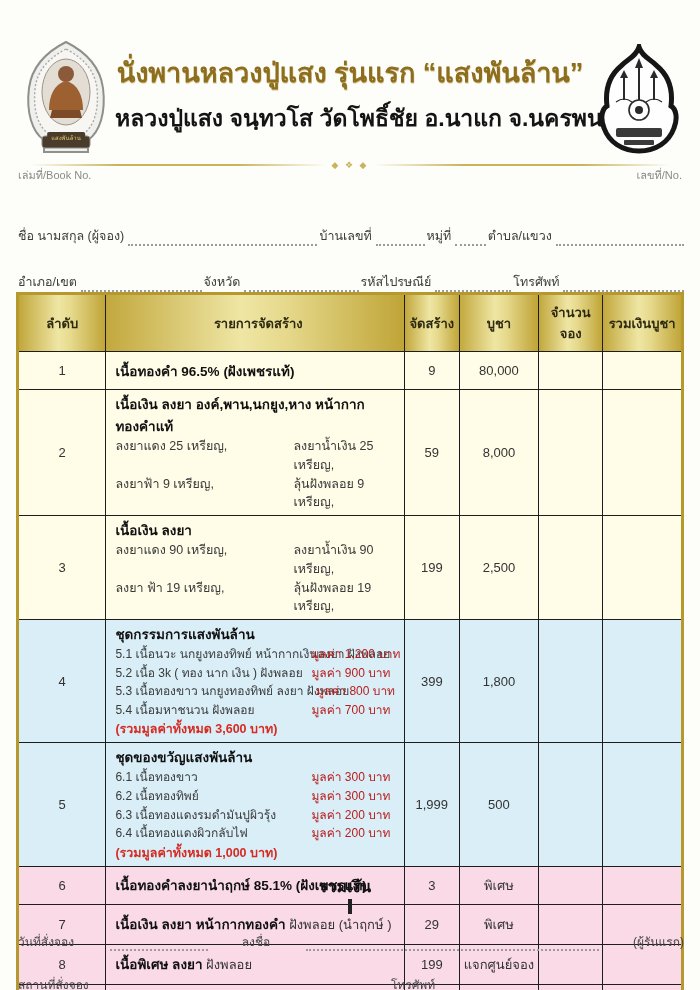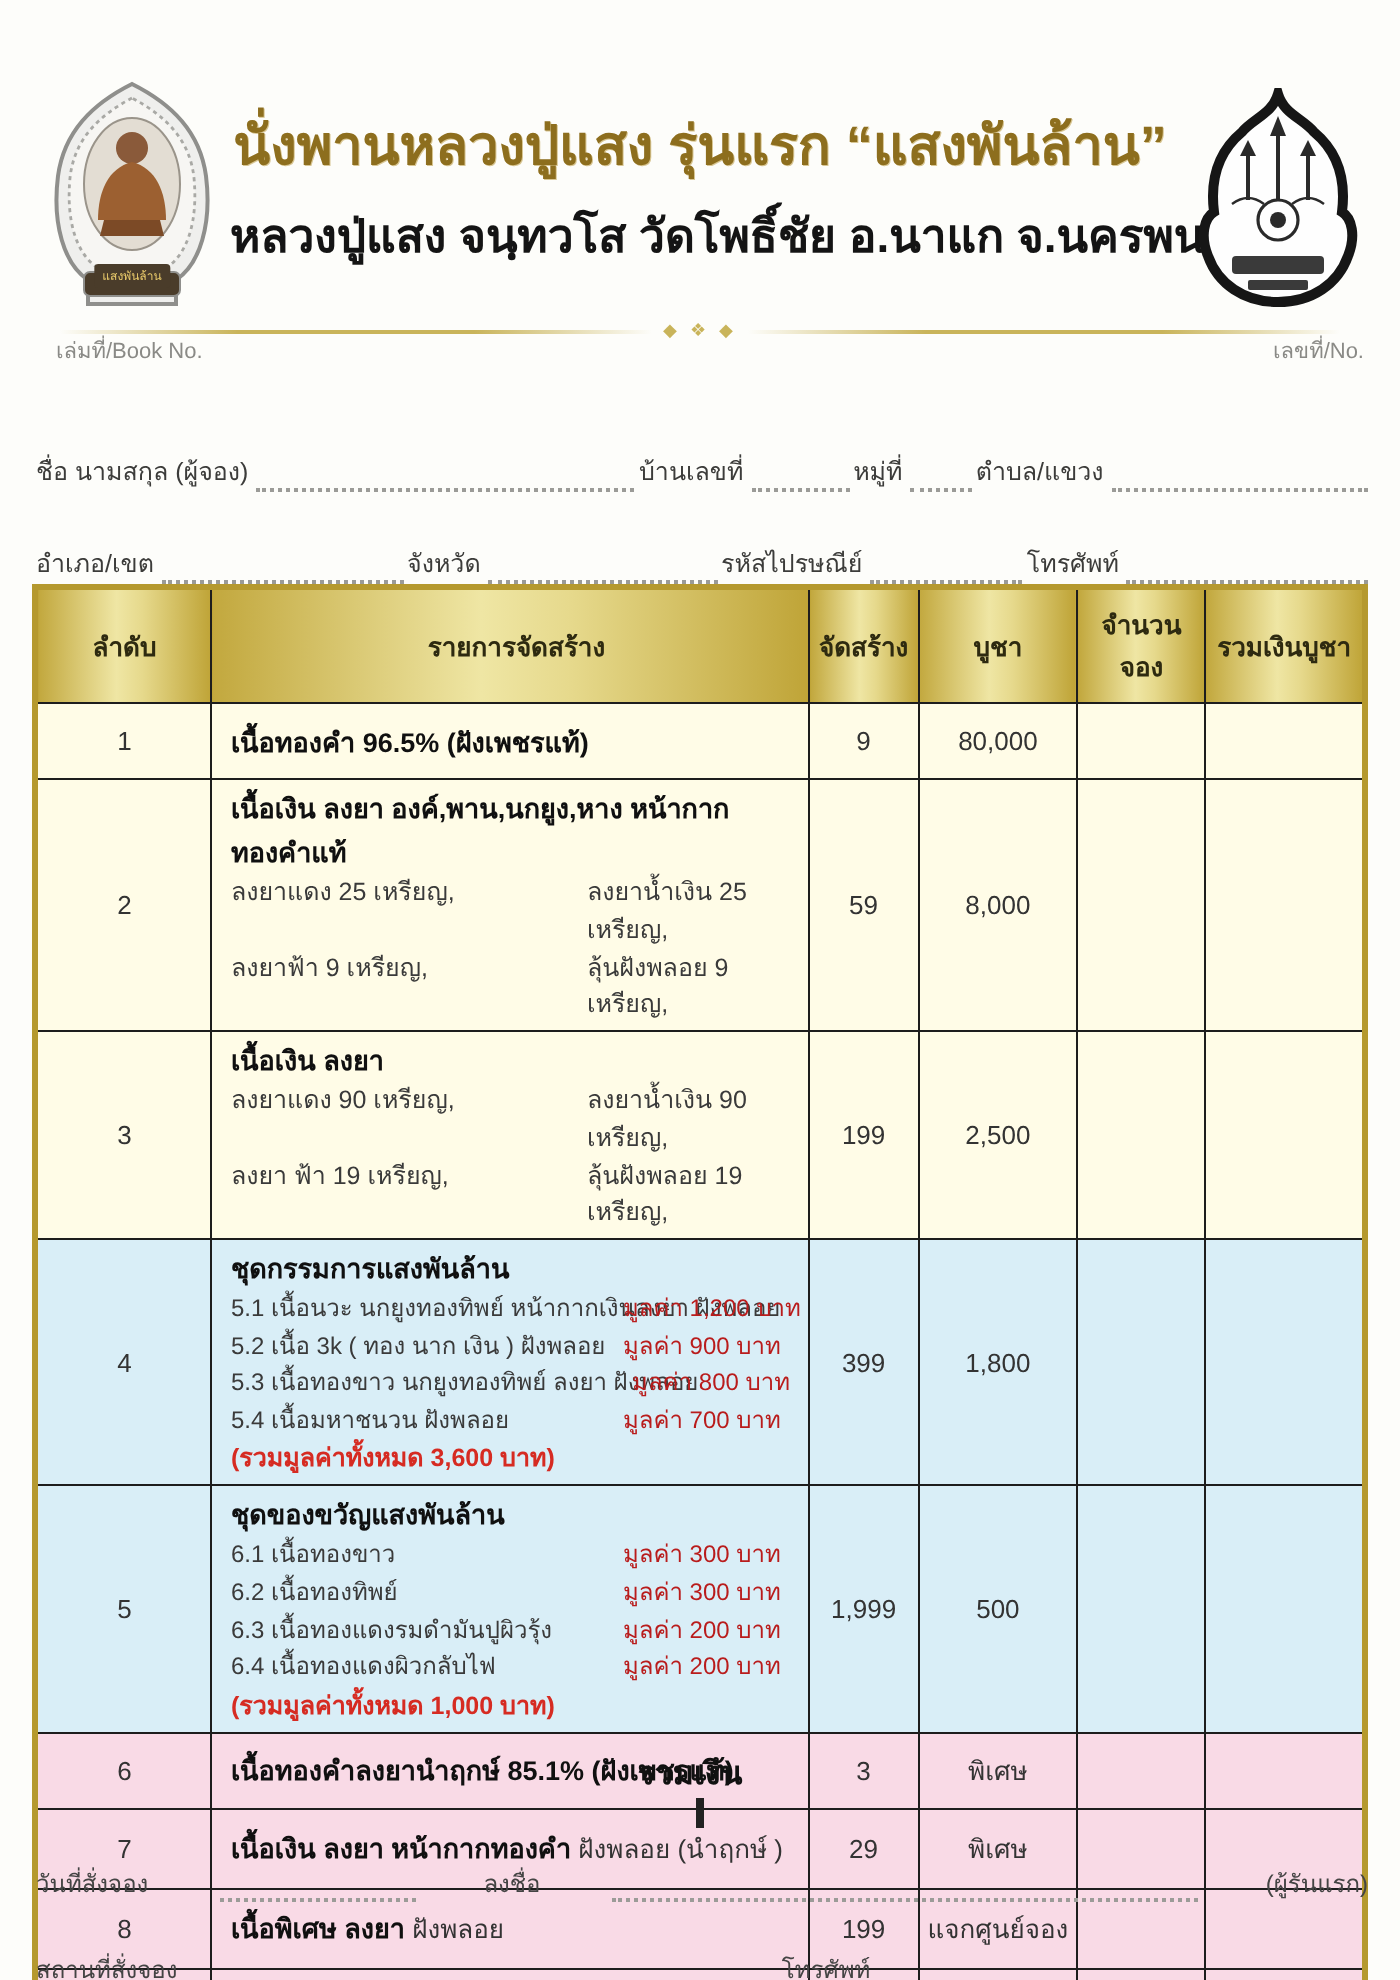--- a/index.html
+++ b/index.html
@@ -15,21 +15,21 @@
       background:#4a3c2a;color:#e8c96a;font-size:6px;padding:1px 4px;border-radius:2px;white-space:nowrap;}
   .titles{position:absolute;left:115px;right:115px;top:46px;text-align:center;}
   .form-title{color:#ae3636;font-weight:bold;font-size:21px;letter-spacing:.5px;
       text-shadow:0 0 1px #e9c9c9;}
   .main-title{color:#8d6e1e;font-weight:bold;font-size:27px;margin-top:5px;white-space:nowrap;
       text-shadow:.5px .5px 0 #d8c693;}
   .subtitle{color:#141414;font-weight:bold;font-size:23px;margin-top:6px;white-space:nowrap;}
   .divider{position:absolute;left:30px;right:30px;top:160px;display:flex;align-items:center;}
   .divider .rule{flex:1;height:2px;background:linear-gradient(90deg,rgba(201,180,90,0),#c9b45a 30%,#c9b45a 70%,rgba(201,180,90,0));}
   .divider .orn{color:#c9b45a;font-size:9px;padding:0 6px;letter-spacing:2px;}
-  .meta-row{position:absolute;top:166px;left:28px;right:18px;display:flex;justify-content:space-between;
+  .meta-row{position:absolute;top:166px;left:18px;right:18px;display:flex;justify-content:space-between;
       font-size:11px;color:#8a8a86;}
   
   .form-area{position:absolute;top:200px;left:18px;right:14px;}
   .fline{display:flex;align-items:flex-end;margin-top:26px;font-size:12.5px;color:#3c3c3a;}
   .fline .lbl{white-space:nowrap;padding-right:2px;}
   .dots{border-bottom:2px dotted #9b9b97;height:13px;margin:0 2px;}
   
   .tbl-wrap{position:absolute;top:292px;left:16px;width:668px;}
   table{border-collapse:collapse;width:100%;border:3px solid #b5992e;table-layout:fixed;}
   th,td{border:1.6px solid #1d1d1d;overflow:hidden;}

